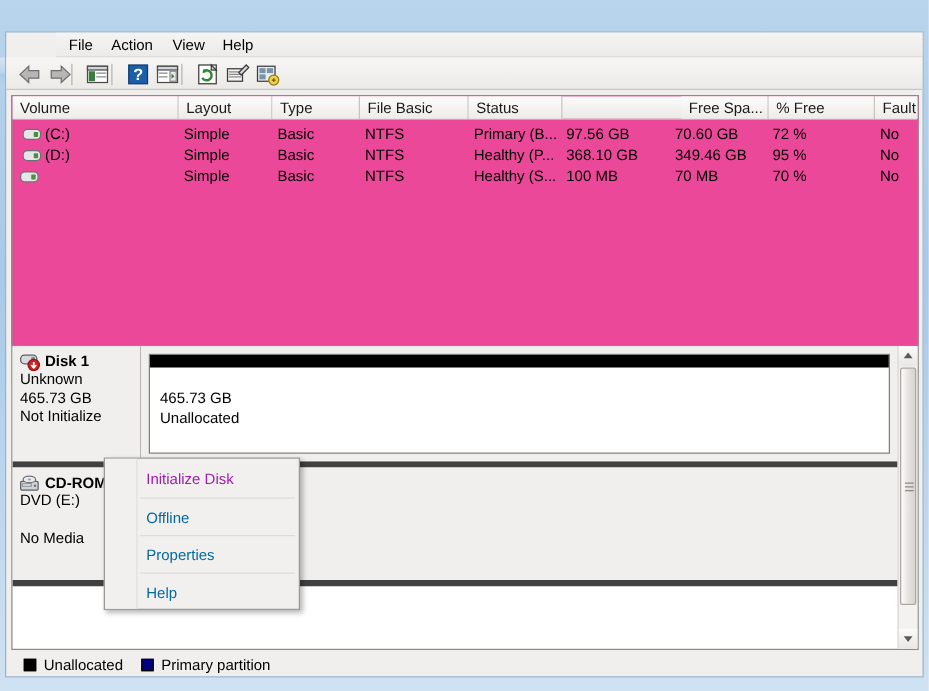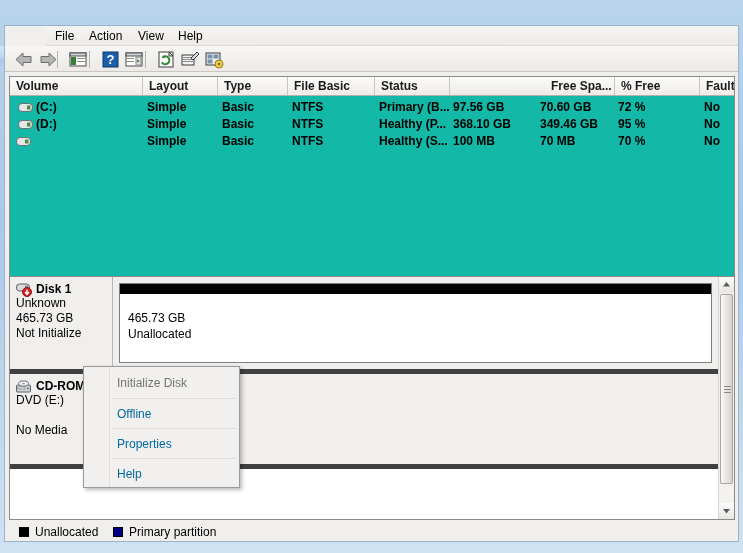--- a/index.html
+++ b/index.html
@@ -170,25 +170,24 @@
     top: 5px;
     width: 1px; height: 17px;
     background: #b8b4ae;
   }
 
   
   #volumes {
     position: absolute;
     left: 4px; top: 50px;
     width: 726px; height: 230px;
-    background: #14b8a6;
+    background: #ec4899;
     border: 1px solid #8a8a8a;
     box-sizing: border-box;
     overflow: hidden;
-    font-weight: bold;
   }
   #vol-header {
     position: absolute;
     left: 0; top: 0;
     height: 19px;
     width: 100%;
     background: linear-gradient(180deg,#fbfbfa 0%, #eceae6 100%);
     border-bottom: 1px solid #b5b2ac;
     box-sizing: border-box;
   }
@@ -424,21 +423,21 @@
     left: 1px;
     width: 155px;
     height: 30px;
     line-height: 30px;
     padding-left: 32px;
     font-size: 12px;
     color: #0369a1;
     box-sizing: border-box;
     white-space: nowrap;
   }
-  .ctx-item.disabled { color: #737373; }
+  .ctx-item.disabled { color: #a21caf; }
   .ctx-sep {
     position: absolute;
     left: 28px;
     width: 124px; height: 1px;
     background: #dedcd9;
   }
 </style>
 </head>
 <body>
 

